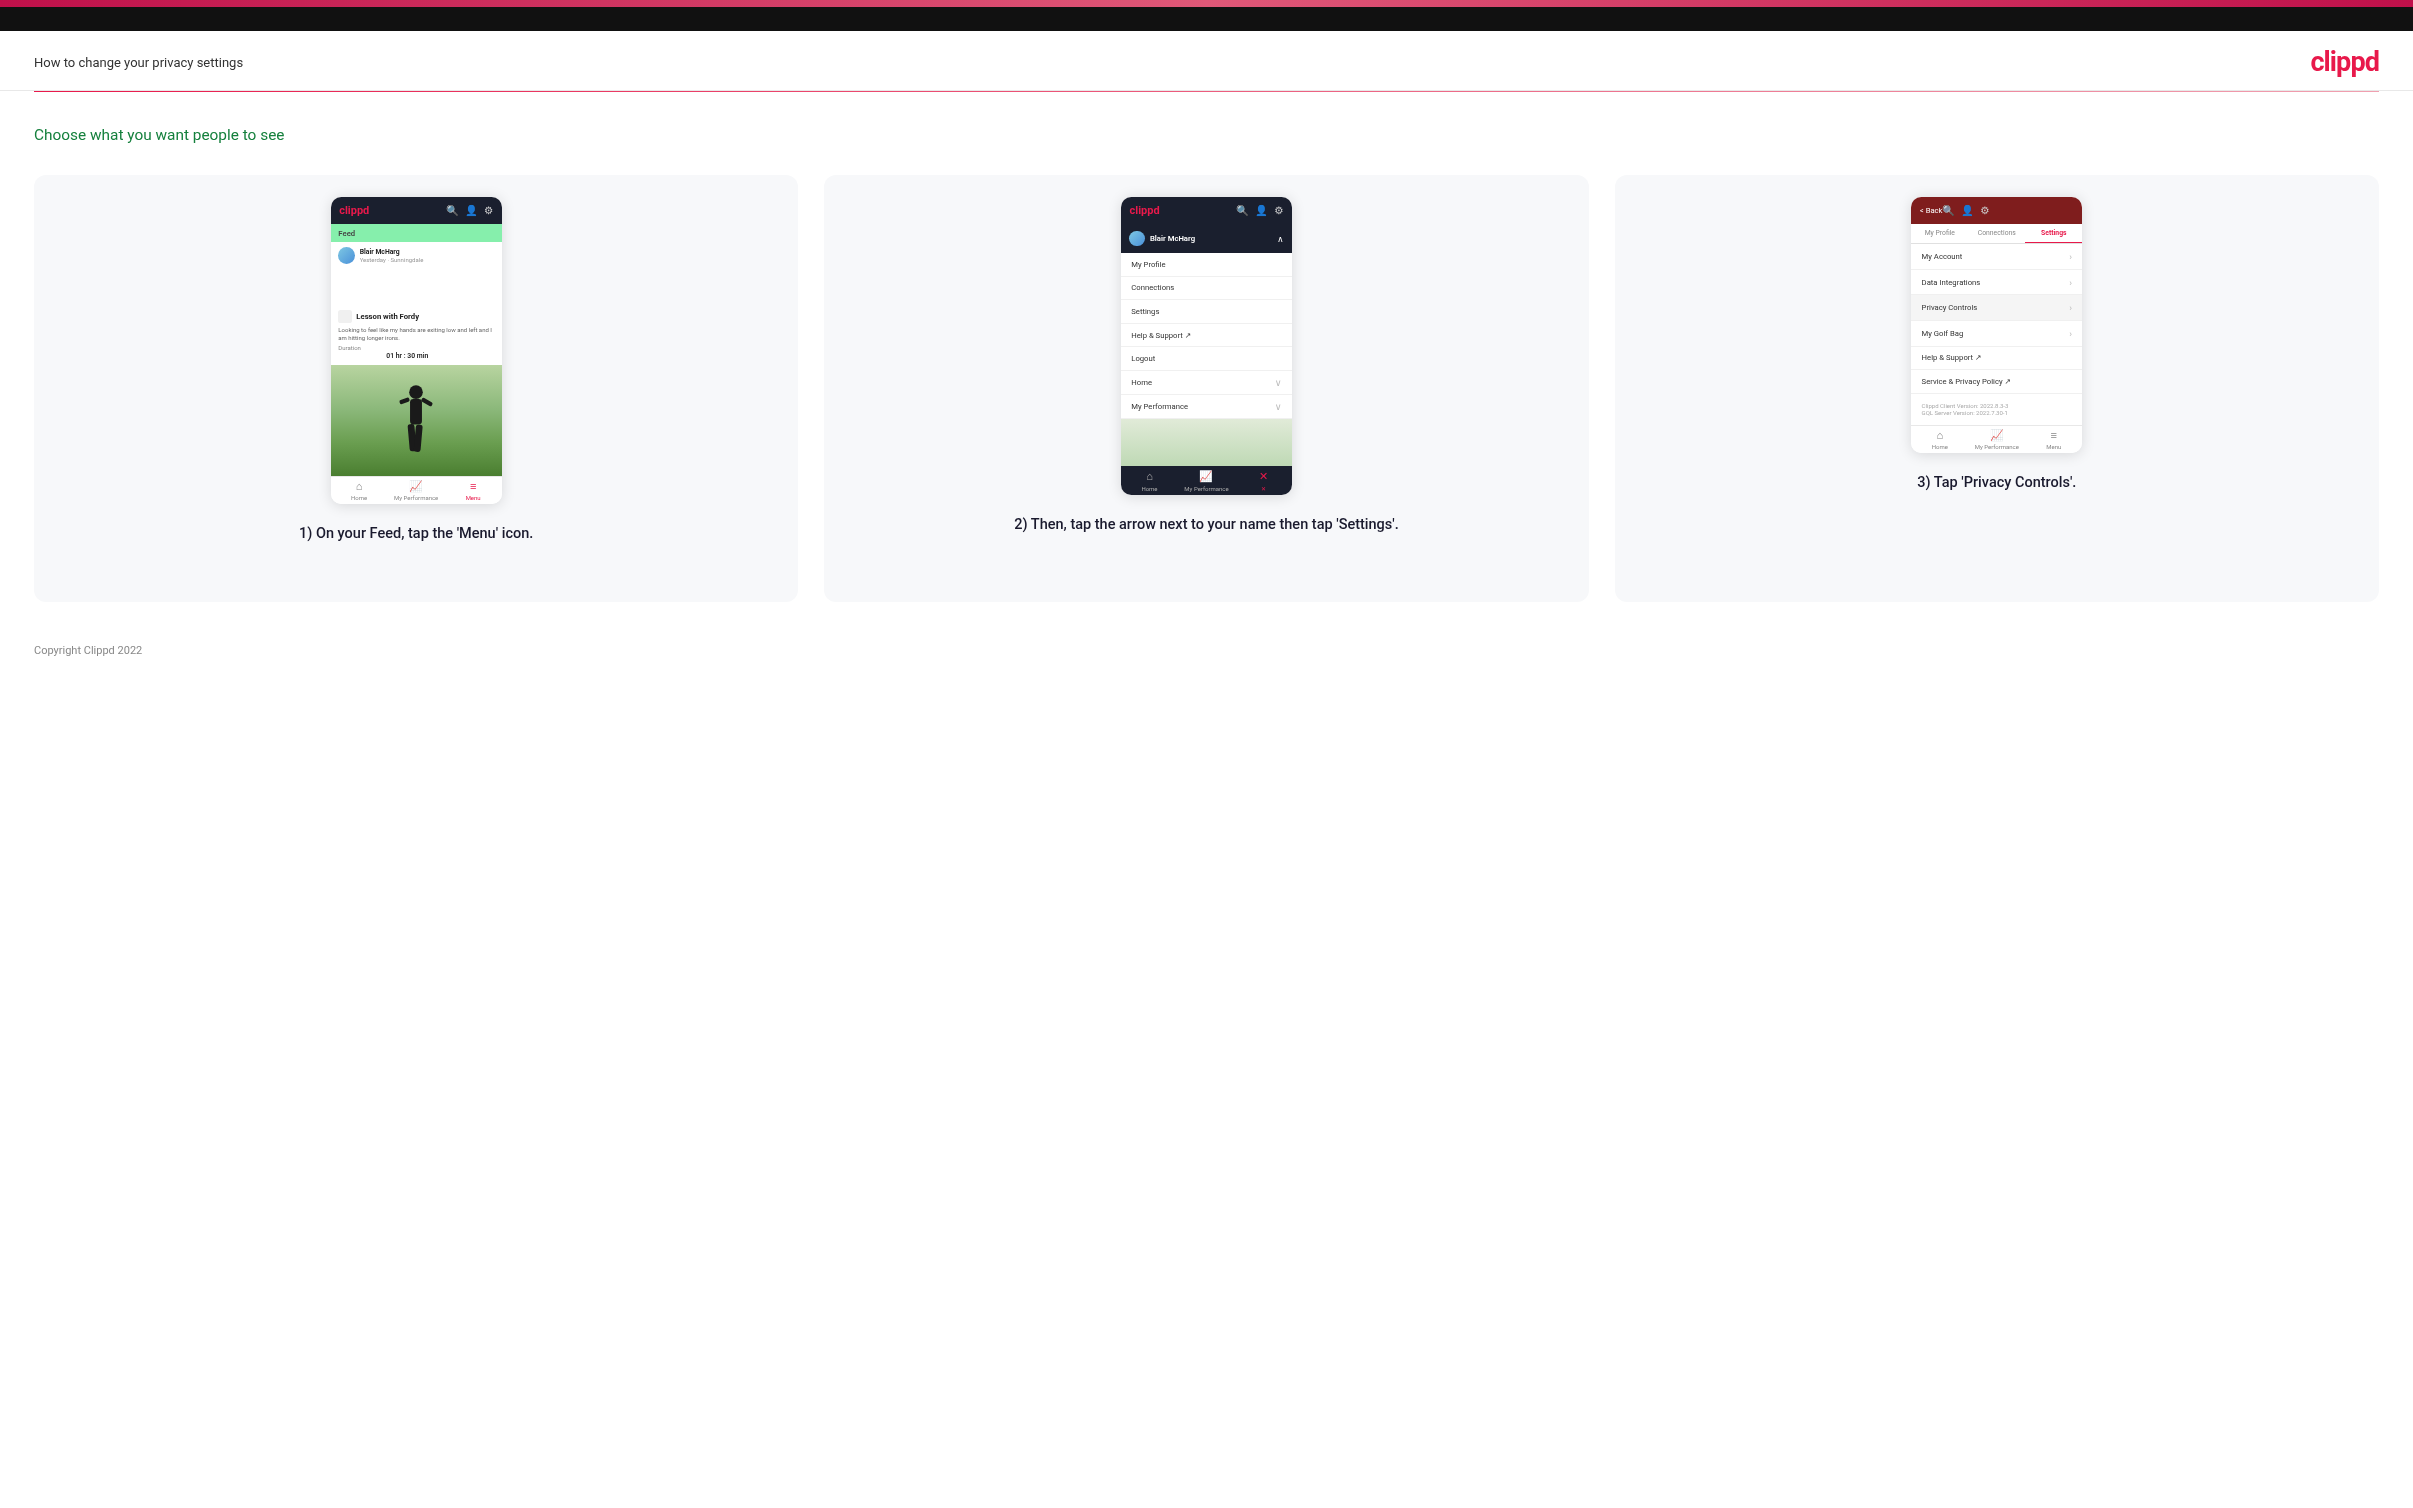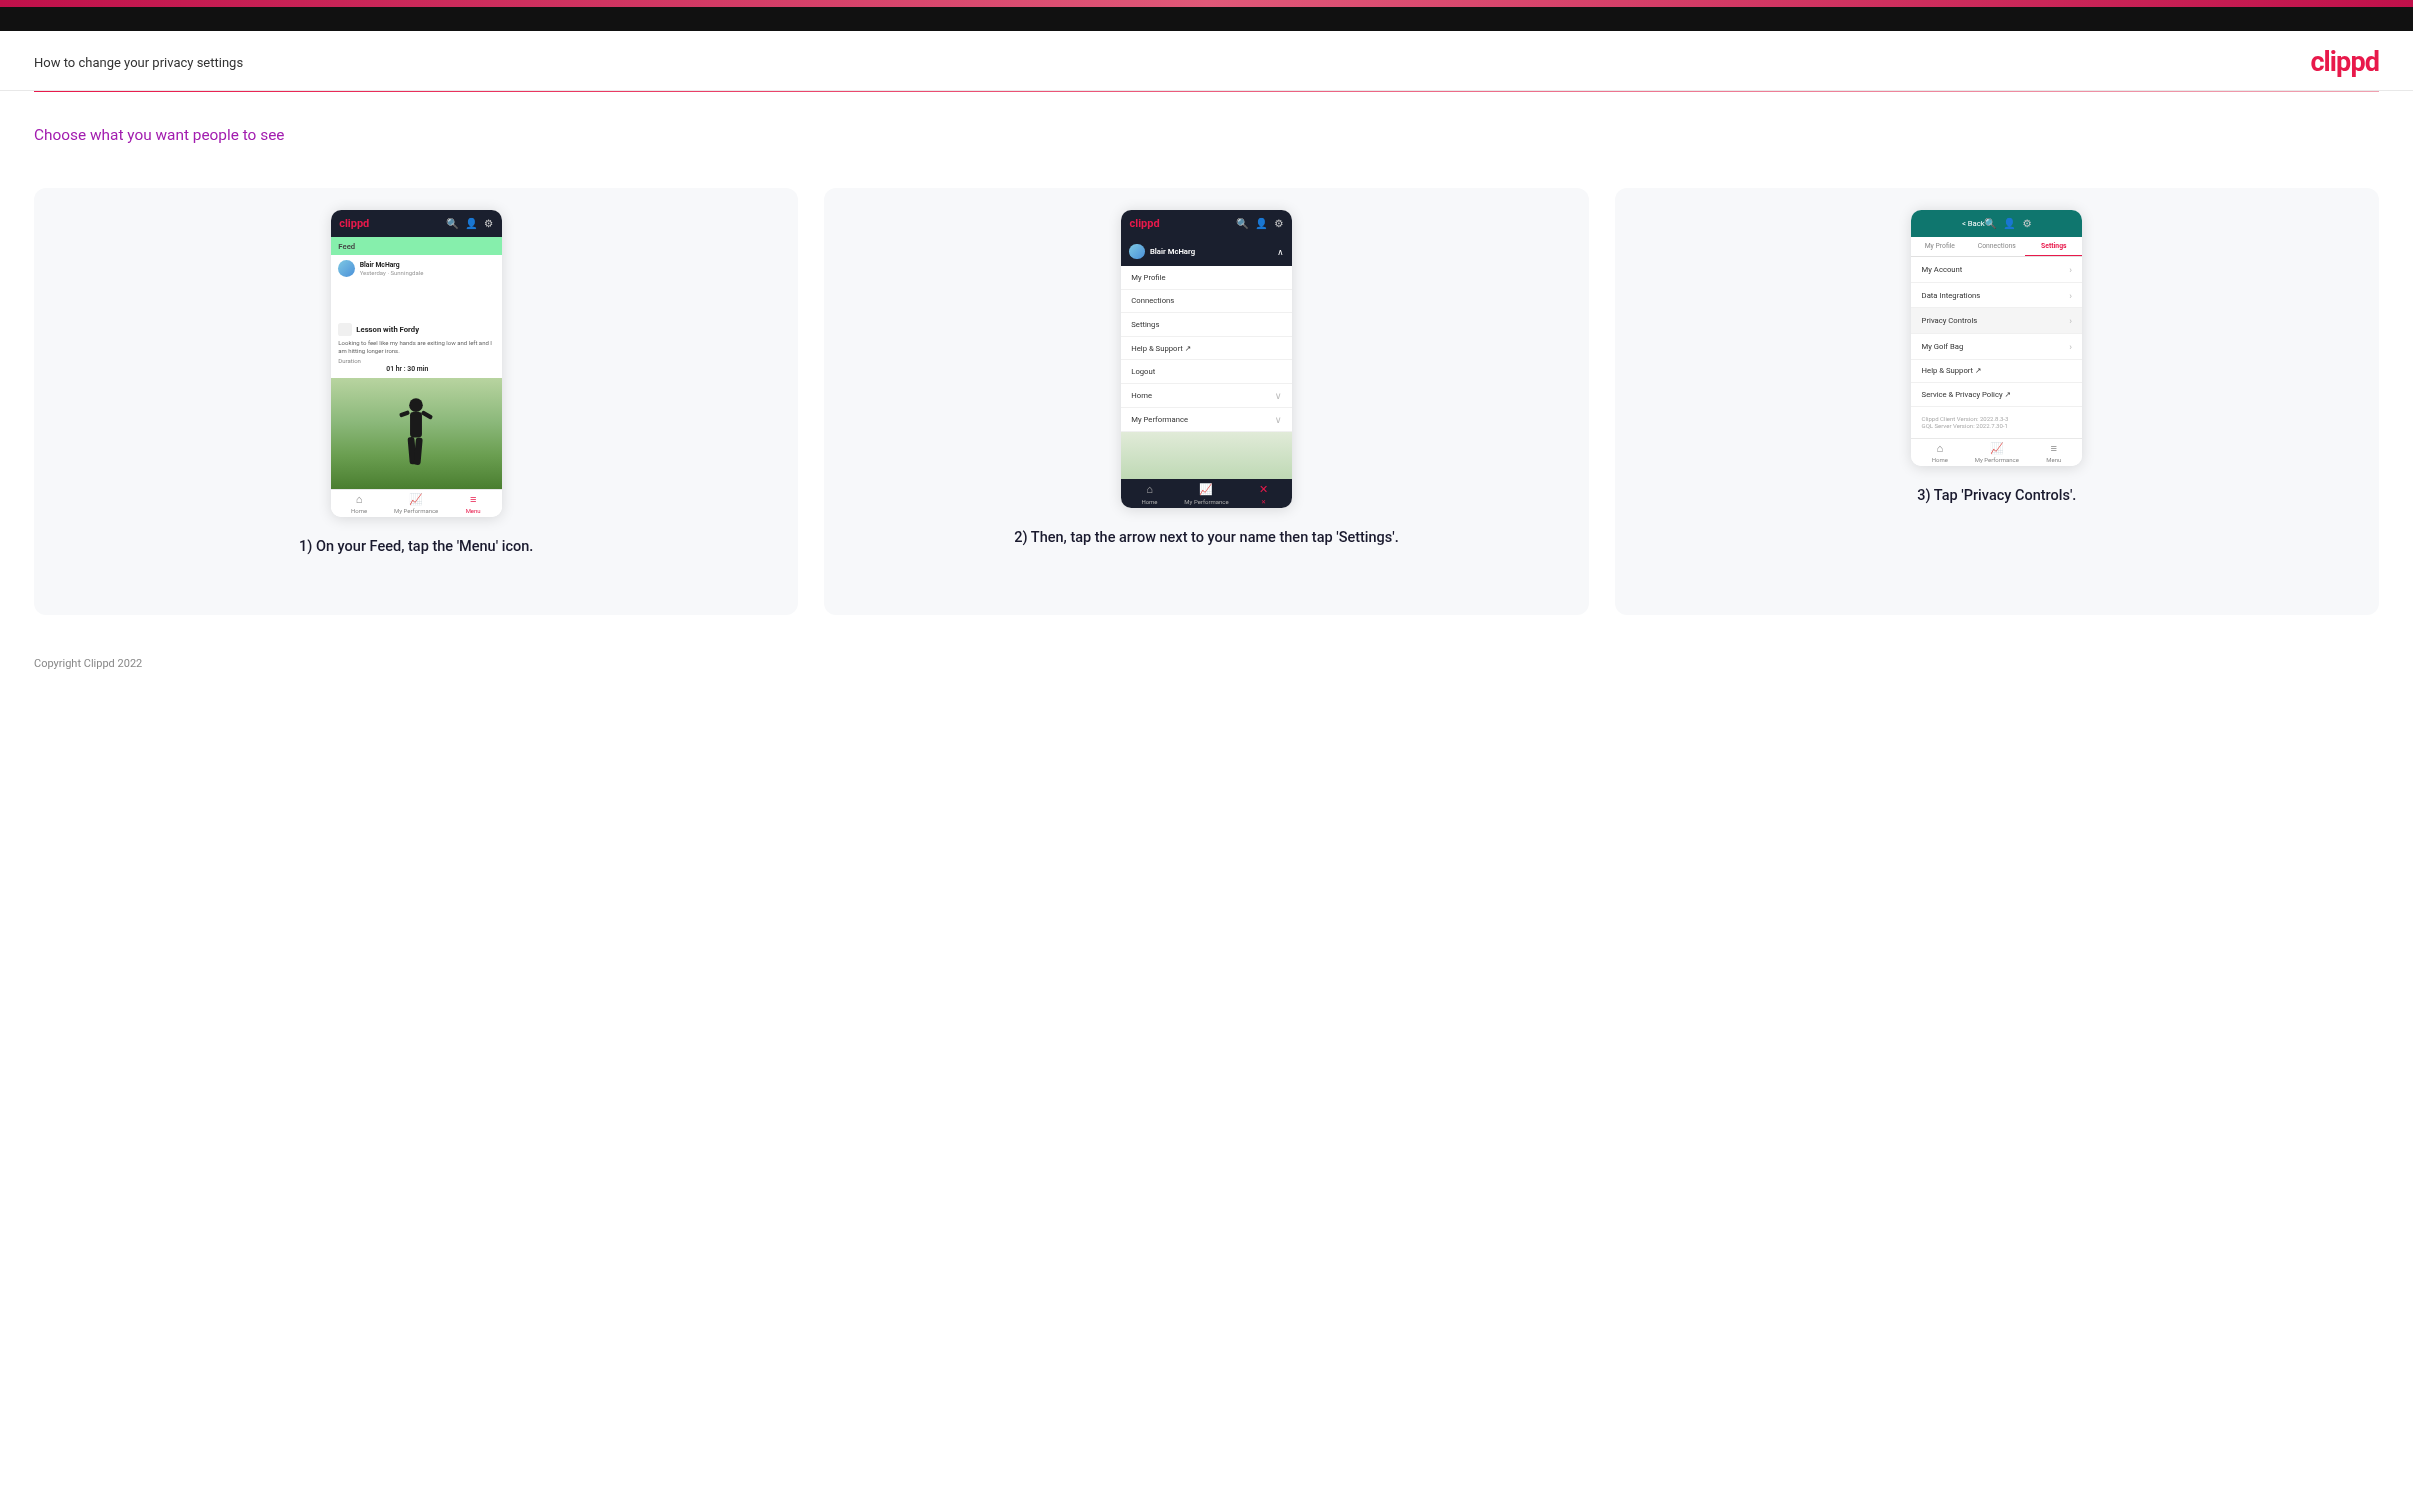--- a/index.html
+++ b/index.html
@@ -39,23 +39,23 @@
       padding: 34px 34px 26px 34px;
     }
     .page-heading {
       font-size: 24px;
       font-weight: 800;
       color: #1a1a2e;
       margin-bottom: 5.1px;
     }
     .page-subheading {
       font-size: 15.4px;
-      color: #a21caf;
+      color: #15803d;
       font-weight: 400;
-      margin-bottom: 44px;
+      margin-bottom: 31px;
     }
     .steps-row {
       display: flex;
       gap: 26px;
       align-items: flex-start;
     }
     .step-card {
       flex: 1;
       background: #f7f8fa;
       border-radius: 12px;
@@ -266,24 +266,24 @@
       font-size: 6px;
       color: #aaa;
       gap: 1.7px;
     }
     .phone-bottom-item-2.close-item {
       color: #e8194b;
     }
 
     
     .phone-back-bar {
-      background: #0f766e;
-      display: flex;
-      align-items: center;
-      justify-content: center;
+      background: #7f1d1d;
+      display: flex;
+      align-items: center;
+      justify-content: flex-start;
       padding: 6.8px 8.5px;
     }
     .phone-back-btn {
       color: #fff;
       font-size: 7.7px;
       display: flex;
       align-items: center;
       gap: 2.6px;
     }
     .phone-tabs {

